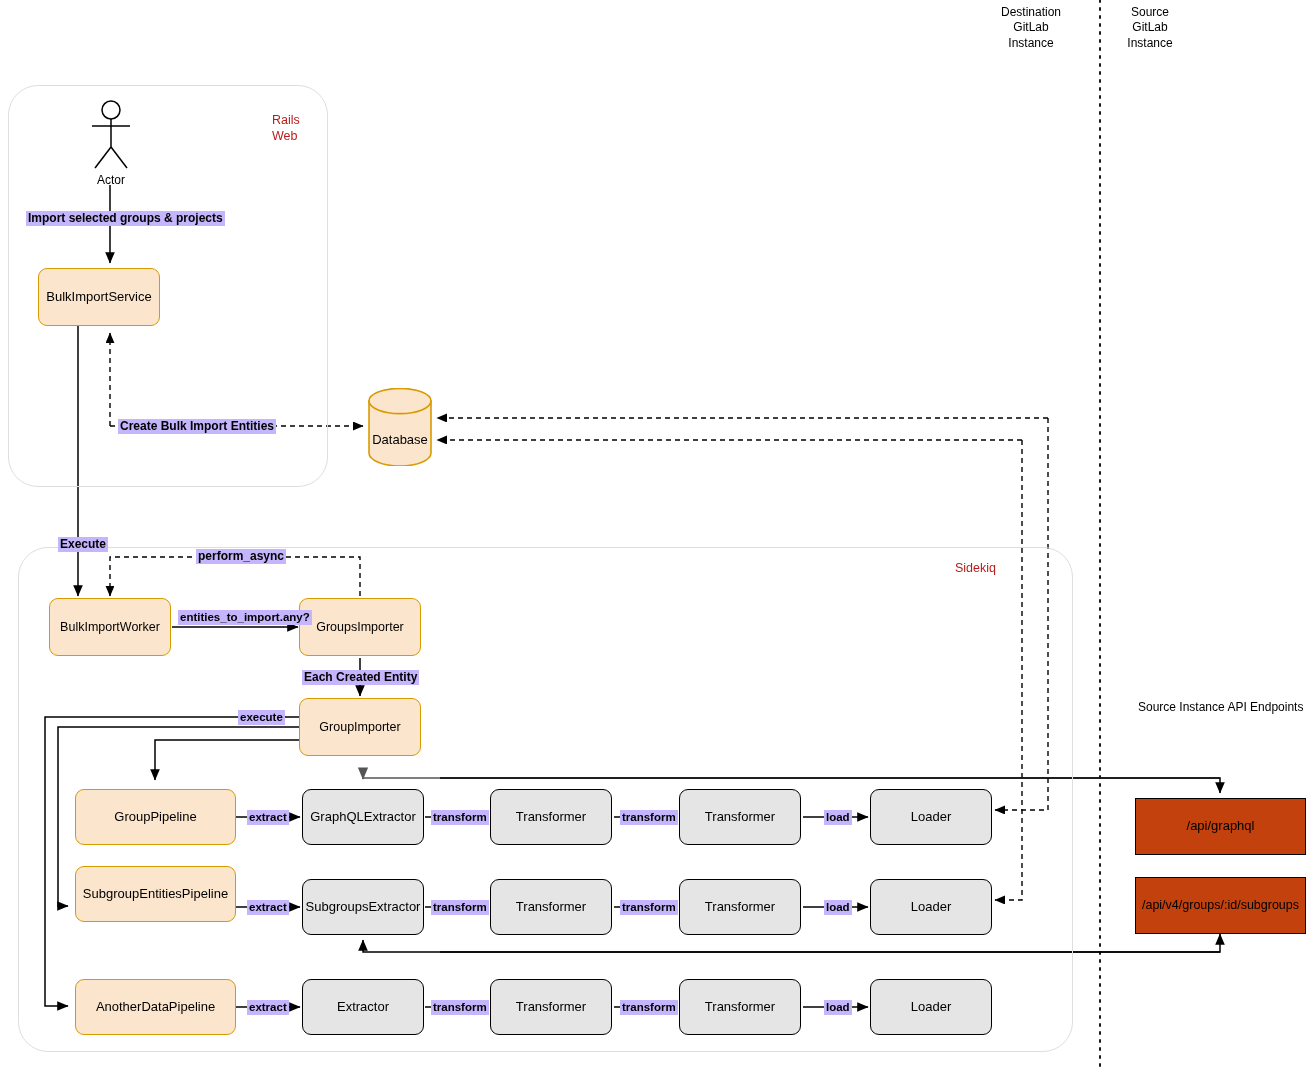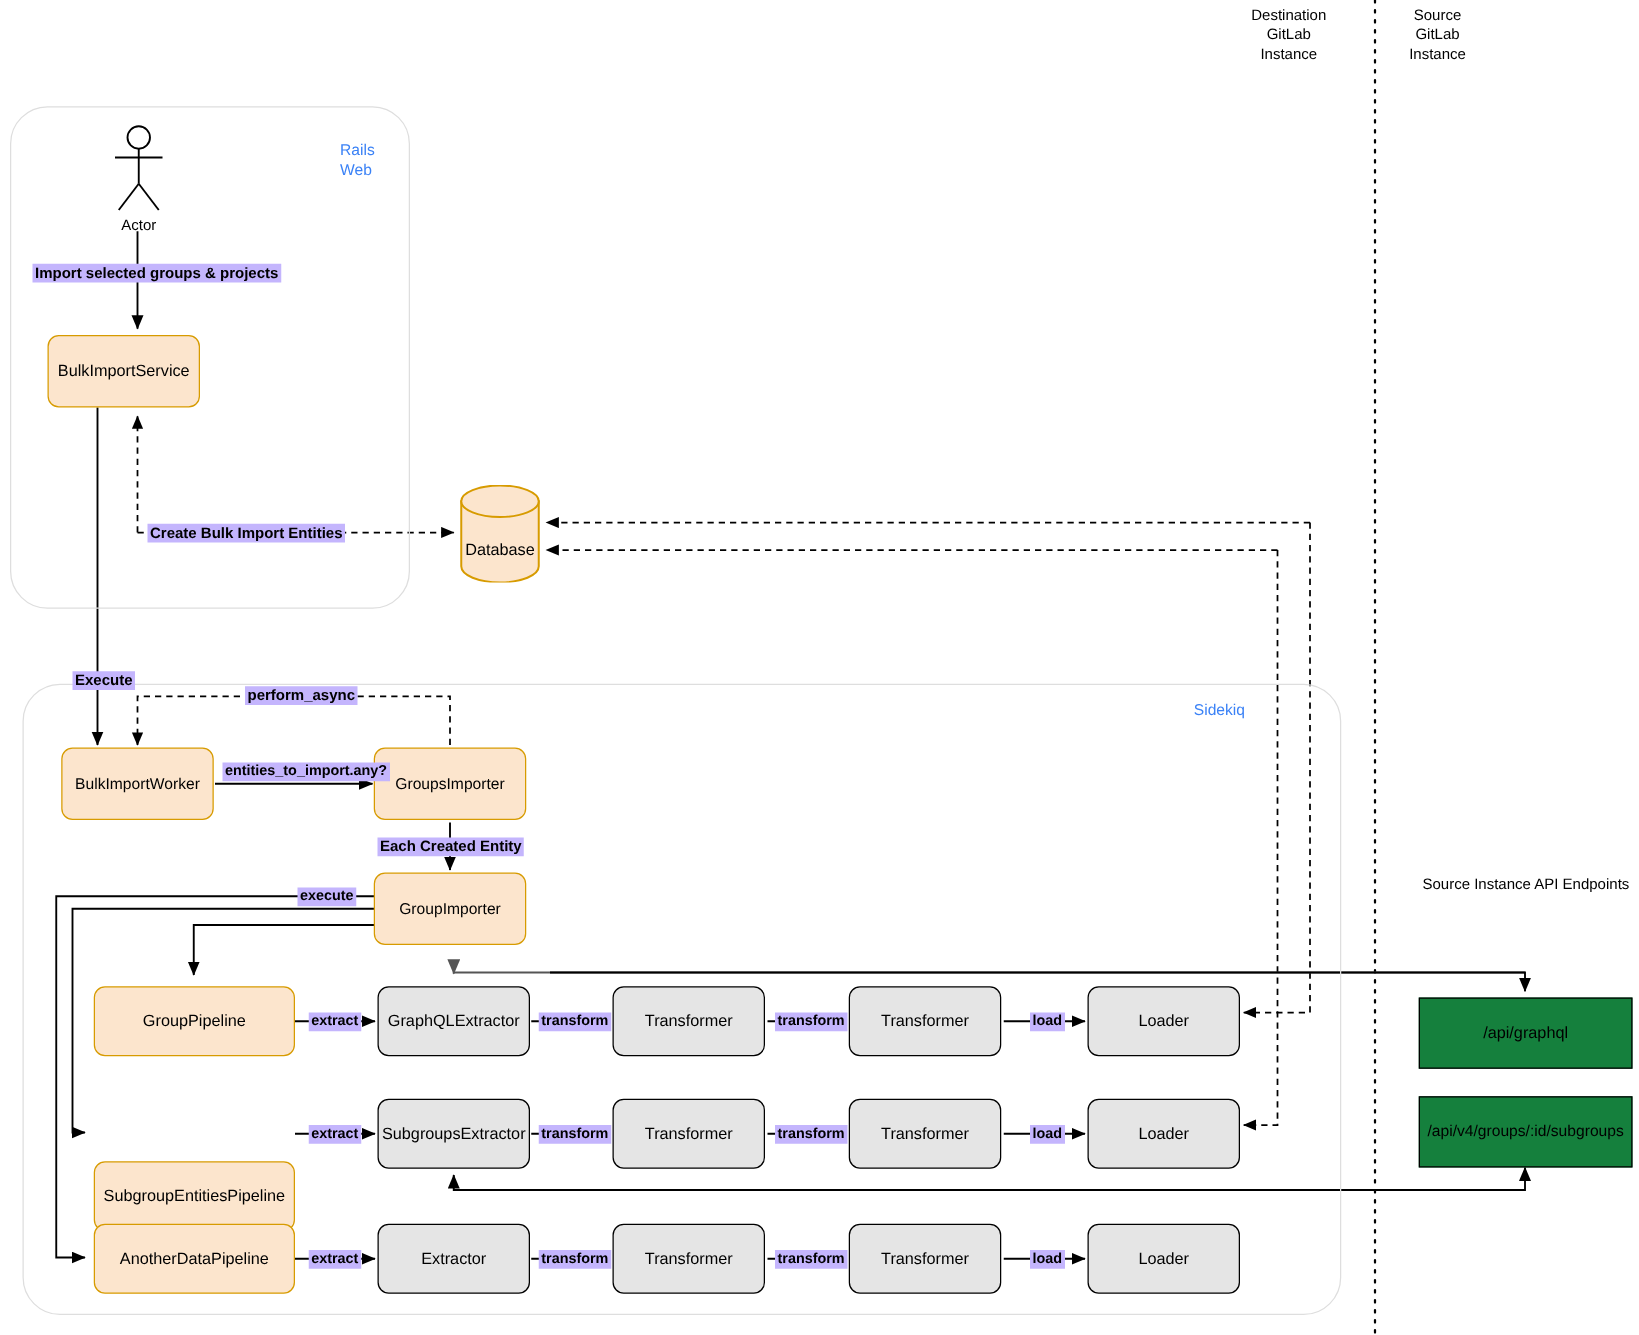--- a/index.html
+++ b/index.html
@@ -2,26 +2,26 @@
 <html><head>
 <meta charset="utf-8">
 <style>
   html,body{margin:0;padding:0;background:#ffffff;}
   body{font-family:"Liberation Sans","DejaVu Sans",sans-serif;}
   #canvas{position:relative;width:1311px;height:1068px;overflow:hidden;background:#fff;}
   svg.layer{position:absolute;left:0;top:0;width:1311px;height:1068px;pointer-events:none;}
   .node{position:absolute;box-sizing:border-box;display:flex;align-items:center;justify-content:center;text-align:center;font-size:13px;color:#000;line-height:1.15;}
   .orange{background:#fce5cd;border:1.6px solid #d79b00;border-radius:9px;}
   .plain{background:#e5e5e5;border:1.4px solid #000;border-radius:9px;}
-  .sq{background:#15803d;border:1.4px solid #000;border-radius:0;}
+  .sq{background:#c2410c;border:1.4px solid #000;border-radius:0;}
   .lbl{position:absolute;font-size:12px;color:#000;line-height:1.28;white-space:nowrap;}
   .lbl.bg{background:#c4b5fd;padding:0 2px;font-weight:bold;}
   .lbl.ctr{text-align:center;}
   .container{position:absolute;box-sizing:border-box;border:1.3px solid #dedede;border-radius:30px;background:transparent;}
-  .ttl{position:absolute;font-size:12.5px;color:#3b82f6;white-space:nowrap;line-height:1.3;}
+  .ttl{position:absolute;font-size:12.5px;color:#b91c1c;white-space:nowrap;line-height:1.3;}
   .actor-cap{position:absolute;font-size:12px;text-align:center;}
   .db{position:absolute;}
 </style>
 </head>
 <body>
 
 <div id="canvas">
 
   <svg class="layer">
     <defs>
@@ -122,21 +122,21 @@
   <div class="node orange" style="left:49px;top:598px;width:122px;height:58px;font-size:12.5px;">BulkImportWorker</div>
   <div class="node orange" style="left:299px;top:598px;width:122px;height:58px;font-size:12.5px;">GroupsImporter</div>
   <div class="node orange" style="left:299px;top:698px;width:122px;height:58px;font-size:12.5px;">GroupImporter</div>
 
   <div class="node orange" style="left:75px;top:789px;width:161px;height:56px;">GroupPipeline</div>
   <div class="node plain" style="left:302px;top:789px;width:122px;height:56px;">GraphQLExtractor</div>
   <div class="node plain" style="left:490px;top:789px;width:122px;height:56px;">Transformer</div>
   <div class="node plain" style="left:679px;top:789px;width:122px;height:56px;">Transformer</div>
   <div class="node plain" style="left:870px;top:789px;width:122px;height:56px;">Loader</div>
 
-  <div class="node orange" style="left:75px;top:929px;width:161px;height:56px;">SubgroupEntitiesPipeline</div>
+  <div class="node orange" style="left:75px;top:866px;width:161px;height:56px;">SubgroupEntitiesPipeline</div>
   <div class="node plain" style="left:302px;top:879px;width:122px;height:56px;">SubgroupsExtractor</div>
   <div class="node plain" style="left:490px;top:879px;width:122px;height:56px;">Transformer</div>
   <div class="node plain" style="left:679px;top:879px;width:122px;height:56px;">Transformer</div>
   <div class="node plain" style="left:870px;top:879px;width:122px;height:56px;">Loader</div>
 
   <div class="node orange" style="left:75px;top:979px;width:161px;height:56px;">AnotherDataPipeline</div>
   <div class="node plain" style="left:302px;top:979px;width:122px;height:56px;">Extractor</div>
   <div class="node plain" style="left:490px;top:979px;width:122px;height:56px;">Transformer</div>
   <div class="node plain" style="left:679px;top:979px;width:122px;height:56px;">Transformer</div>
   <div class="node plain" style="left:870px;top:979px;width:122px;height:56px;">Loader</div>

